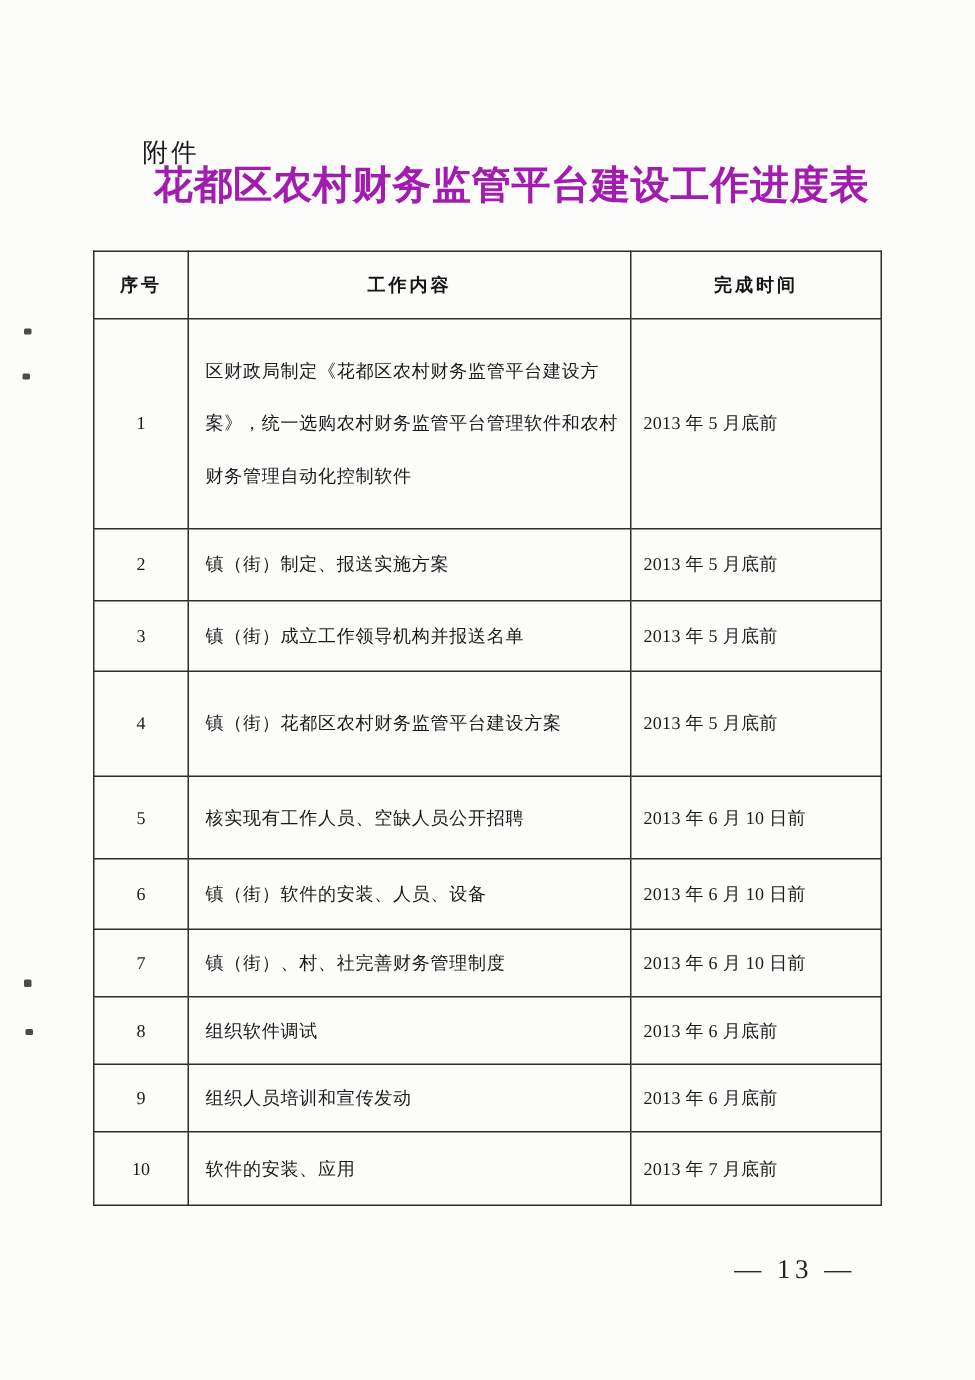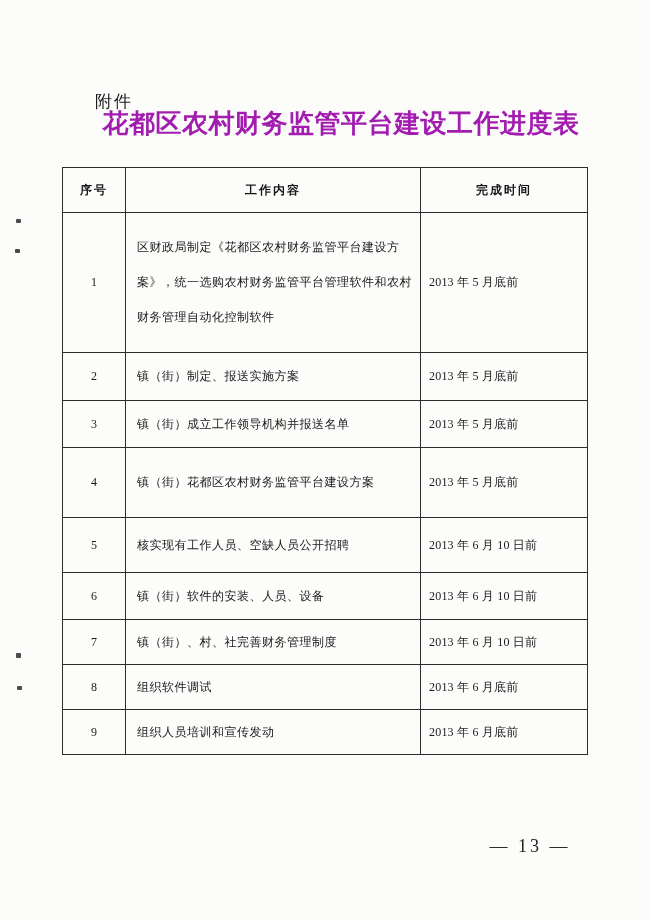--- a/index.html
+++ b/index.html
@@ -177,20 +177,25 @@
       <tr class="r8">
         <td class="cell-no">8</td>
         <td class="cell-content">组织软件调试</td>
         <td class="cell-time">2013 年 6 月底前</td>
       </tr>
       <tr class="r9">
         <td class="cell-no">9</td>
         <td class="cell-content">组织人员培训和宣传发动</td>
         <td class="cell-time">2013 年 6 月底前</td>
       </tr>
+      <tr class="r10">
+        <td class="cell-no">10</td>
+        <td class="cell-content">软件的安装、应用</td>
+        <td class="cell-time">2013 年 7 月底前</td>
+      </tr>
     </tbody>
   </table>
 
   <div class="page-number">— 13 —</div>
 
   <div class="speck s1"></div>
   <div class="speck s2"></div>
   <div class="speck s3"></div>
   <div class="speck s4"></div>
 

